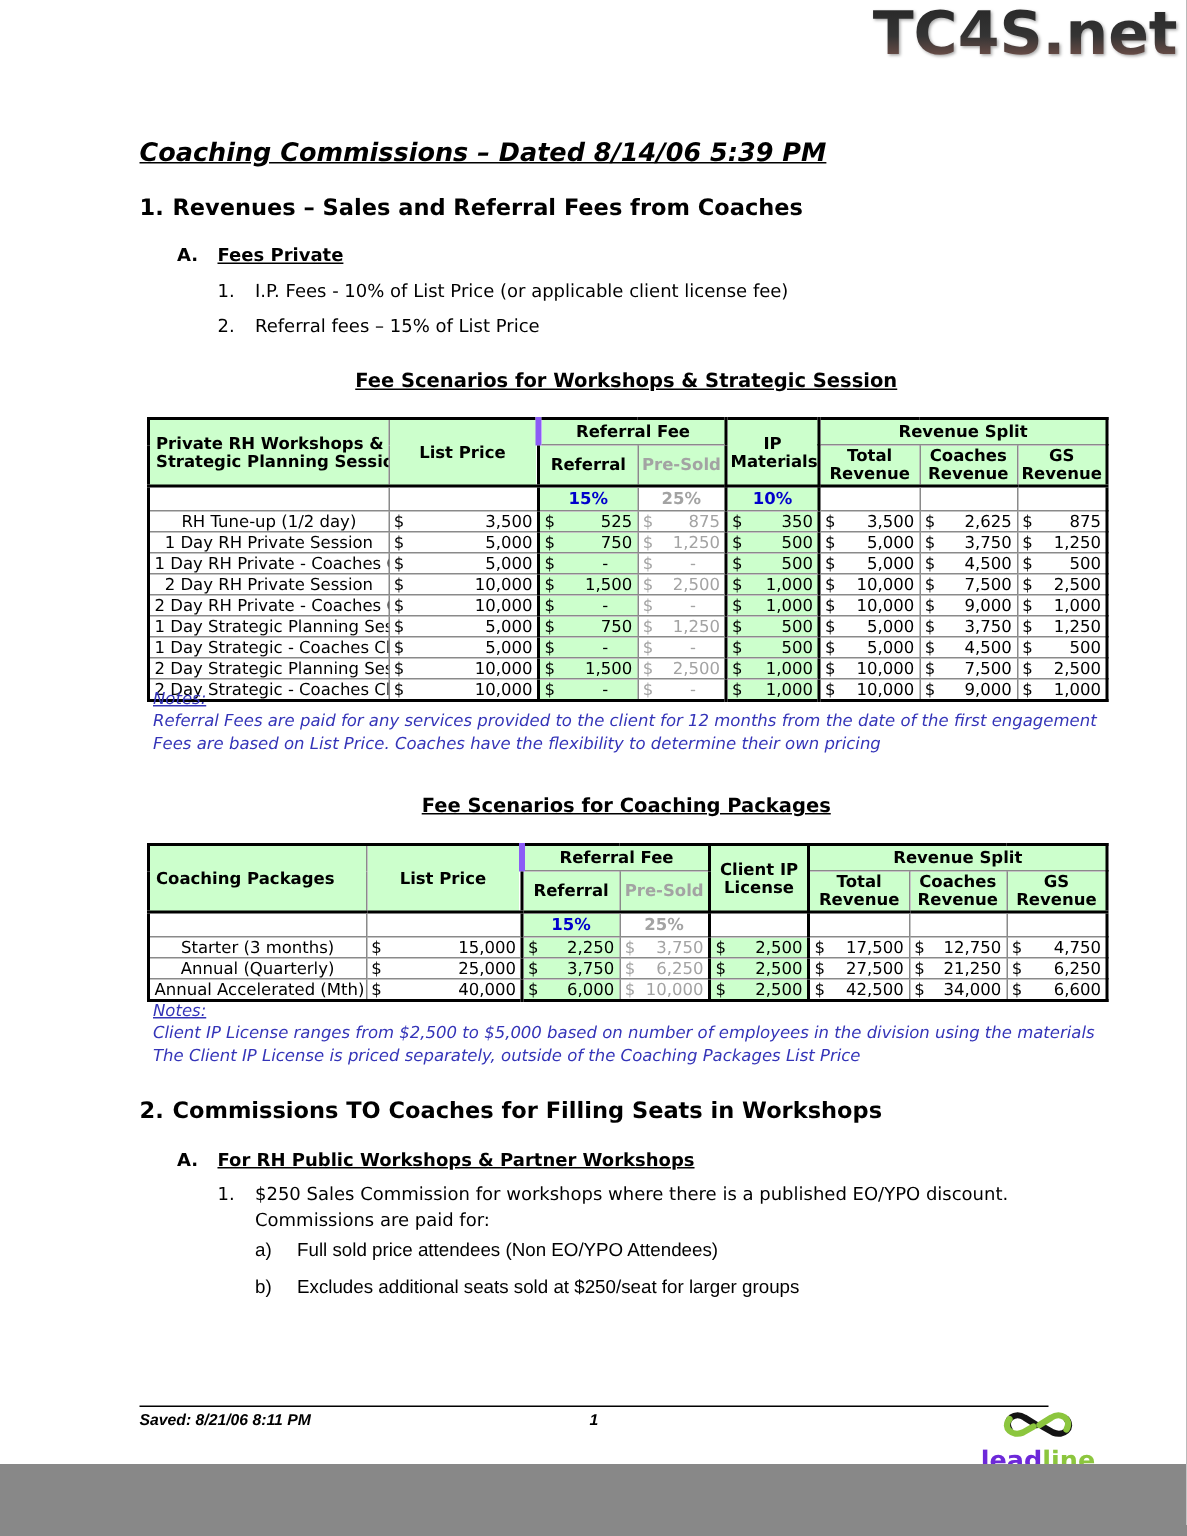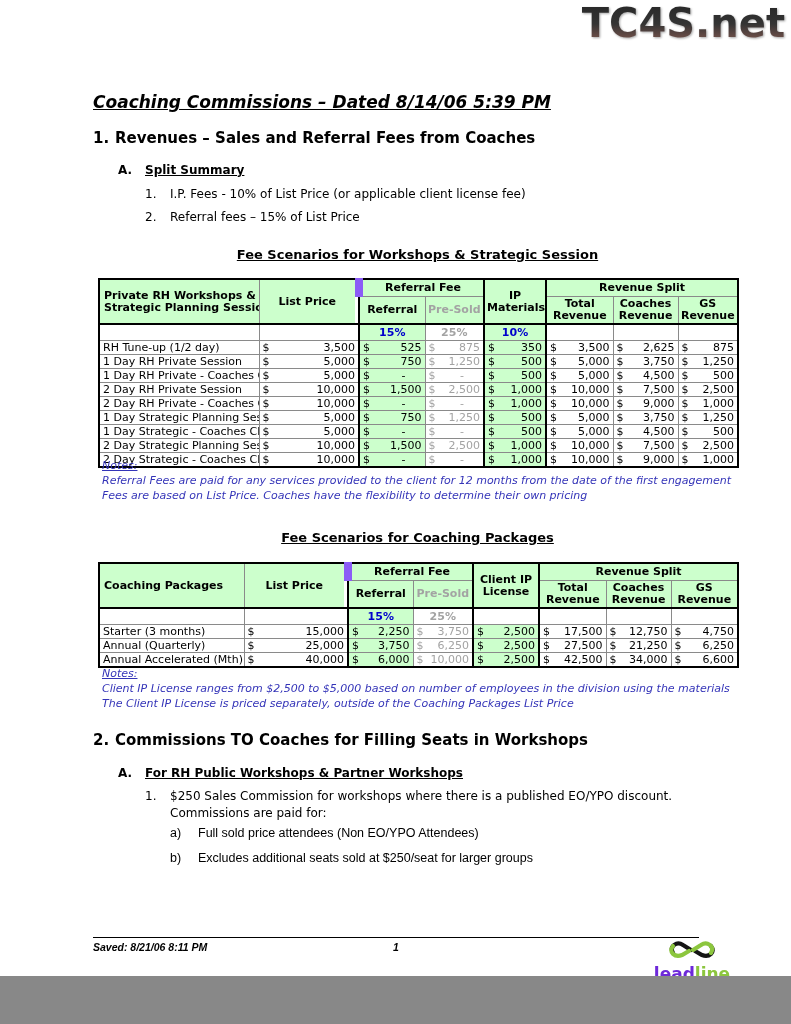--- a/index.html
+++ b/index.html
@@ -43,25 +43,25 @@
 
   
   table.fee{position:absolute;left:98px;border-collapse:collapse;table-layout:fixed;width:639px;
             border:2px solid #000;font-size:11px;}
   table.fee th,table.fee td{border:1px solid #8a8a8a;padding:0 3px;line-height:12px;overflow:hidden;
             white-space:nowrap;}
   table.fee th{background:#ccffcc;font-weight:bold;text-align:center;vertical-align:middle;padding:1px 2px;}
   table.fee .group{height:14px;}
   table.fee .hb{border-bottom:2px solid #000;}
   table.fee .c-ref{border-left:2px solid #000;}
-  table.fee .c-refgroup{border-left:8px solid #8b5cf6;border-right:2px solid #000;}
+  table.fee .c-refgroup{border-left:4px solid #8b5cf6;border-right:2px solid #000;}
   table.fee .c-ip{border-left:2px solid #000;border-right:2px solid #000;}
   table.fee .name-h{text-align:left;padding-left:4px;}
   table.fee td{height:13px;}
-  table.fee td.c-name{text-align:left;}
+  table.fee td.c-name{text-align:center;}
   table.fee .green{background:#ccffcc;}
   table.fee .grayt, table.fee .grayt .cur, table.fee .grayt .val{color:#a3a3a3;}
   table.fee .pct{font-weight:bold;text-align:center;height:15px;}
   table.fee .bluep{color:#0000cc;}
   .money{display:flex;justify-content:space-between;align-items:center;}
   .val.dash{padding-right:16px;}
 
   
   .frule{position:absolute;left:93px;top:937px;width:606px;border-top:1.5px solid #000;}
   .fsaved{position:absolute;left:93px;top:941px;font-size:10.5px;font-weight:bold;font-style:italic;
@@ -77,21 +77,21 @@
 <body>
 
 <div class="page">
 
   <div class="tc4s">TC4S.net</div>
 
   <div class="title">Coaching Commissions – Dated 8/14/06 5:39 PM</div>
 
   <div class="h1" style="left:93px;top:129px;"><span class="num">1.</span><span>Revenues – Sales and Referral Fees from Coaches</span></div>
 
-  <div class="h2" style="left:118px;top:163px;"><span class="num">A.</span><span class="txt">Split Summary</span></div>
+  <div class="h2" style="left:118px;top:163px;"><span class="num">A.</span><span class="txt">Fees Private</span></div>
 
   <div class="li" style="left:145px;top:187px;"><span class="num">1.</span><span>I.P. Fees  - 10% of List Price  (or applicable client license fee)</span></div>
   <div class="li" style="left:145px;top:210px;"><span class="num">2.</span><span>Referral fees – 15% of List Price</span></div>
 
   <div class="caption" style="top:247px;">Fee Scenarios for Workshops &amp; Strategic Session</div>
 
   <table class="fee" style="top:278px;">
     <colgroup>
       <col style="width:160px">
         <col style="width:100px">

